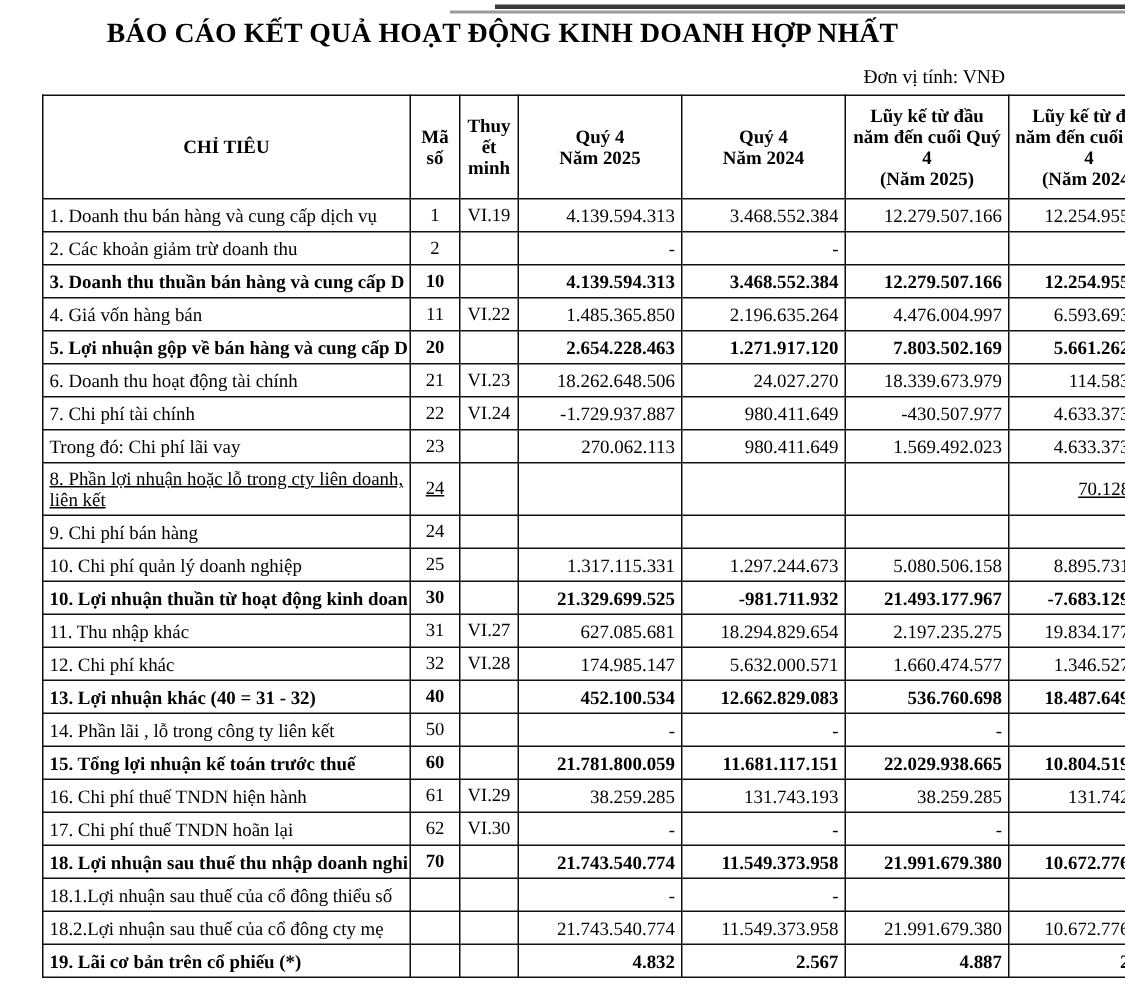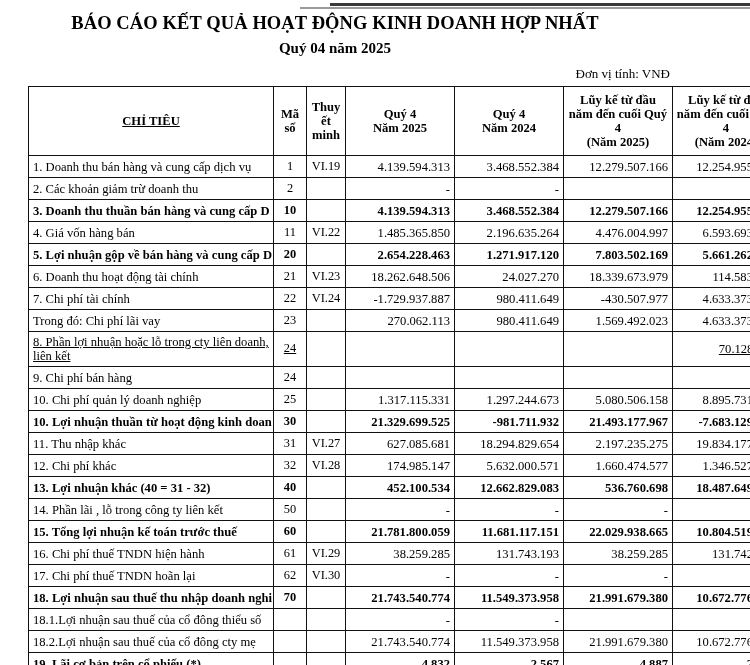--- a/index.html
+++ b/index.html
@@ -68,21 +68,21 @@
     vertical-align: middle;
     line-height: 1.12;
   }
   table.fs thead th {
     text-align: center;
     font-weight: bold;
     font-size: 12.6px;
     height: 64px;
     padding: 2px 2px;
   }
-  th.c-chitieu { width: 240px; text-decoration: underline; }
+  th.c-chitieu { width: 240px; }
   th.c-ma      { width: 28px; margin-left: 40px; }
   th.c-tm      { width: 34px; }
   th.c-q1      { width: 104px; }
   th.c-q2      { width: 104px; }
   th.c-l1      { width: 104px; }
   th.c-l2      { width: 102px; }
 
   td.label {
     text-align: left;
     white-space: nowrap;
@@ -107,21 +107,20 @@
 </style>
 </head>
 <body>
 
 <div class="page">
 
   <div class="scan-line-a"></div>
   <div class="scan-line-b"></div>
 
   <h1 class="title">BÁO CÁO KẾT QUẢ HOẠT ĐỘNG KINH DOANH HỢP NHẤT</h1>
-  <h2 class="subtitle">Quý 04 năm 2025</h2>
   <div class="unit-line">Đơn vị tính: VNĐ</div>
 
   <table class="fs">
     <thead>
       <tr>
         <th class="c-chitieu">CHỈ TIÊU</th>
         <th class="c-ma">
           <span>Mã</span><br>
           <span>số</span>
         </th>

